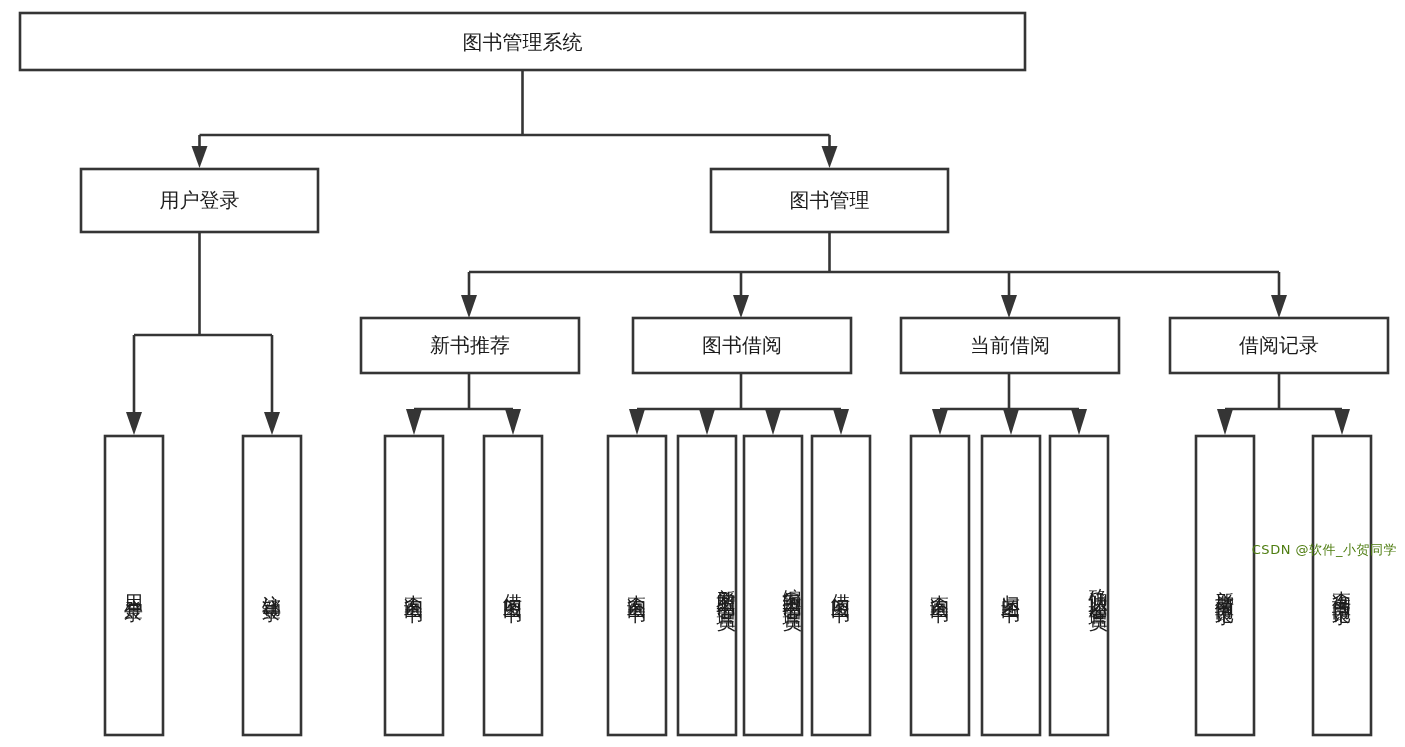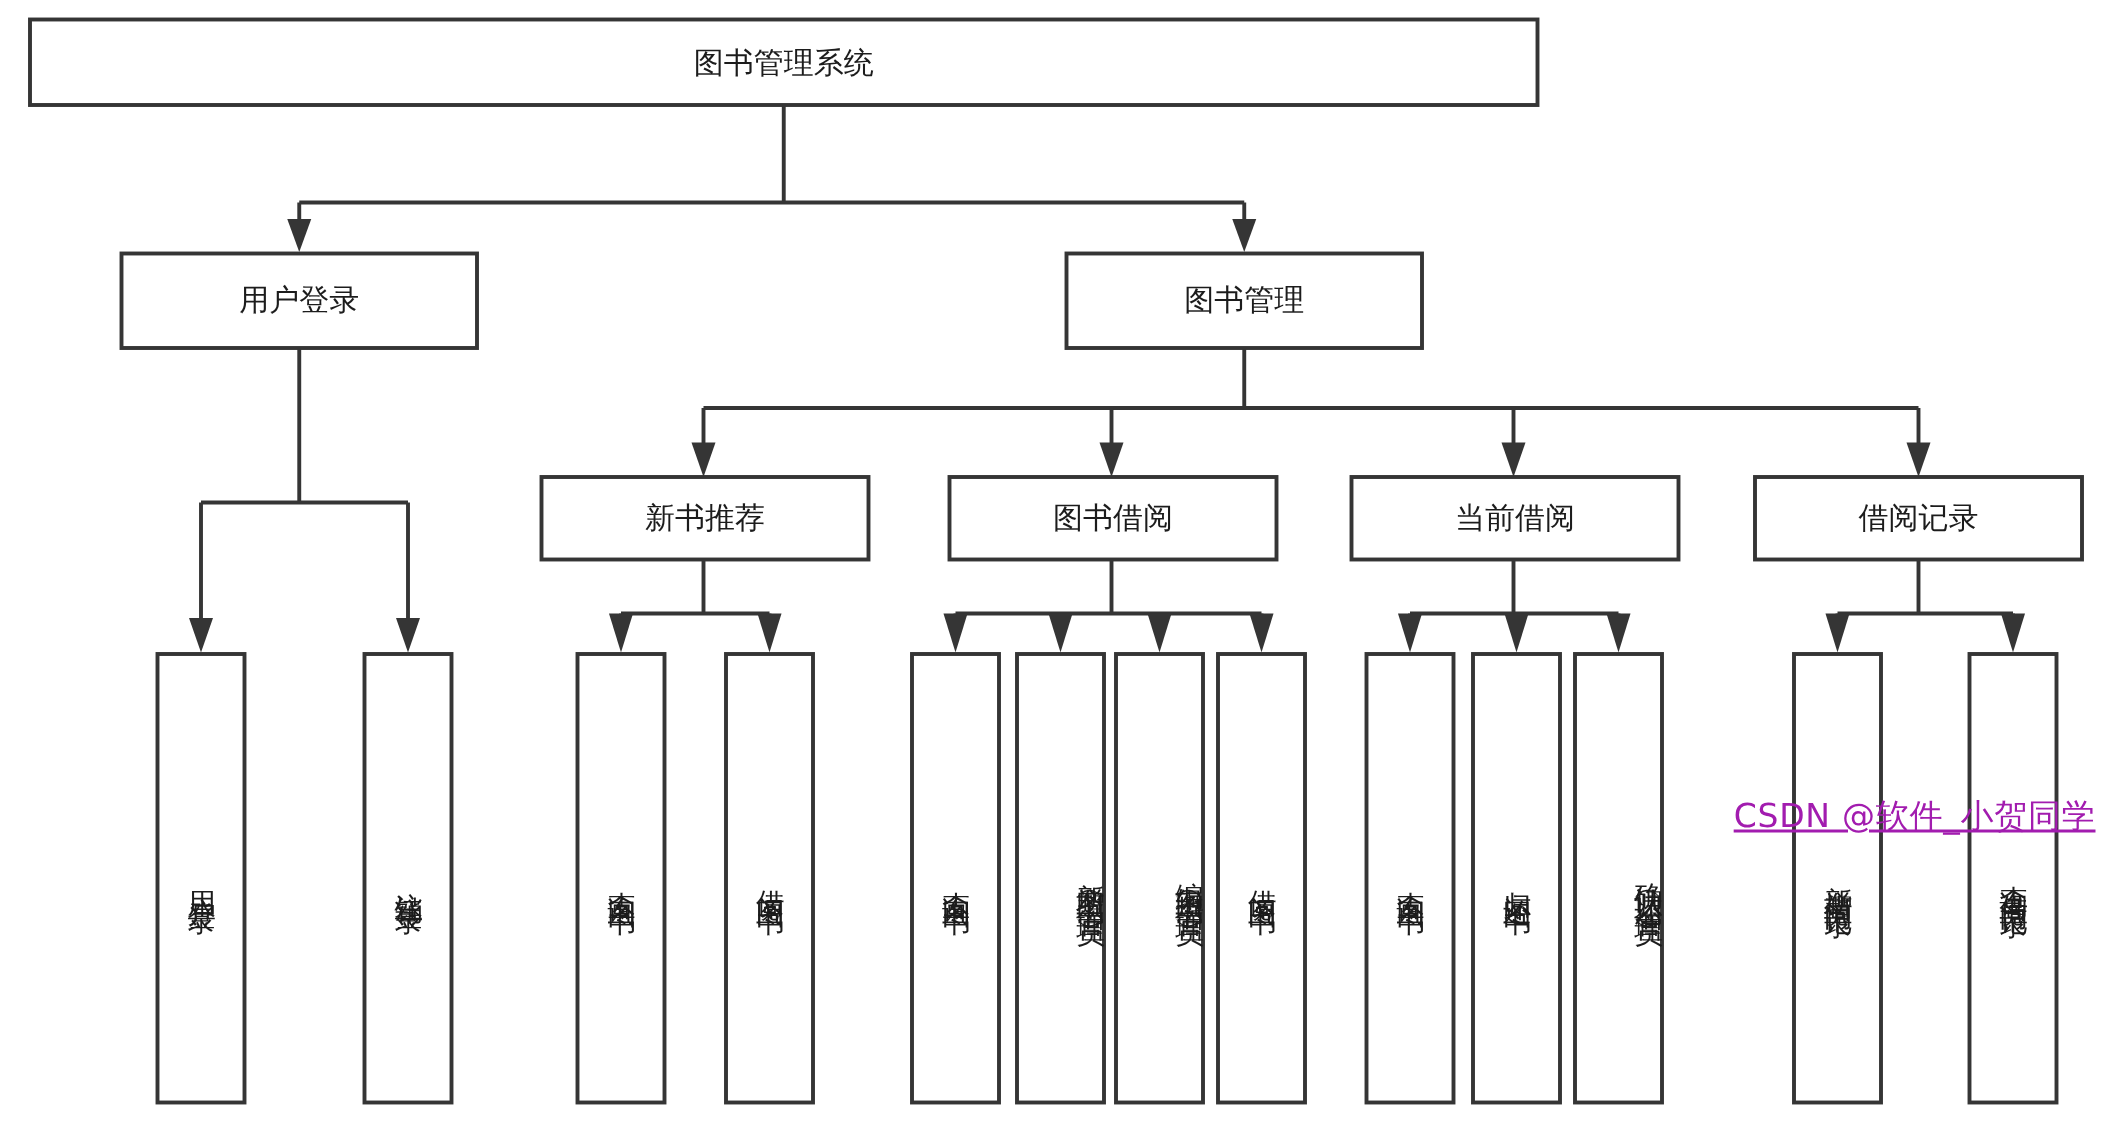--- a/index.html
+++ b/index.html
@@ -59,25 +59,24 @@
     color: #1c1c1c;
     white-space: nowrap;
     text-align: center;
     pointer-events: none;
   }
   .watermark {
     position: absolute;
     right: 8px;
     bottom: 4px;
     font-family: "DejaVu Sans", "Liberation Sans", sans-serif;
-    font-size: 22px;
-    color: #a21caf;
+    font-size: 13px;
+    color: #4d7c0f;
     letter-spacing: 0.5px;
     white-space: nowrap;
-    text-decoration: underline;
   }
 </style>
 </head>
 <body>
 
 <div id="diagram-root">
 
   <svg class="diagram-canvas" viewBox="0 0 1405 747">
 
     <g>

